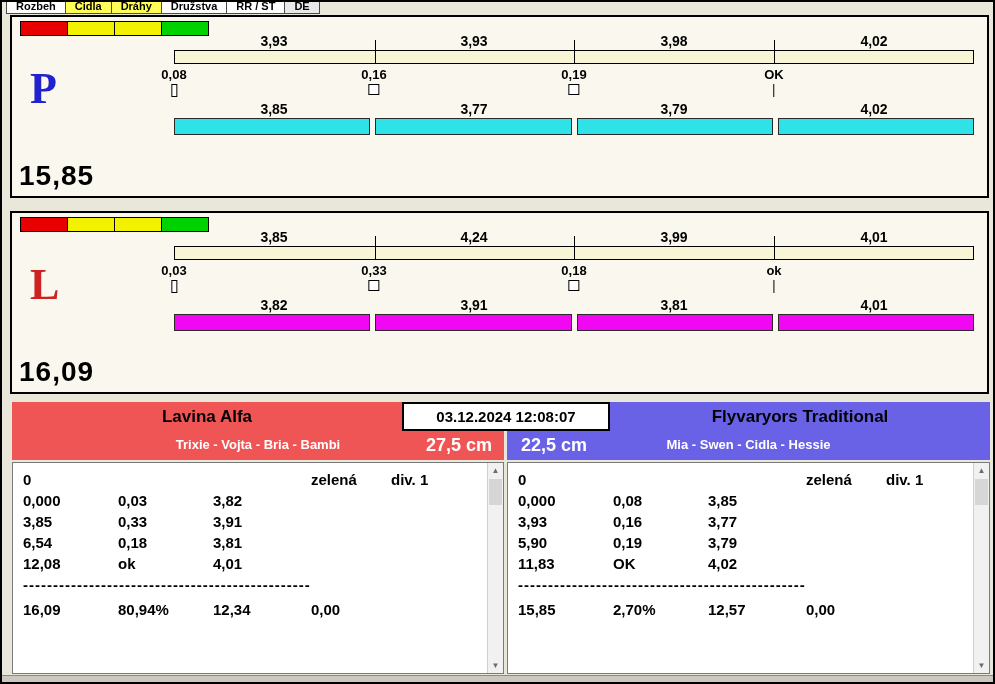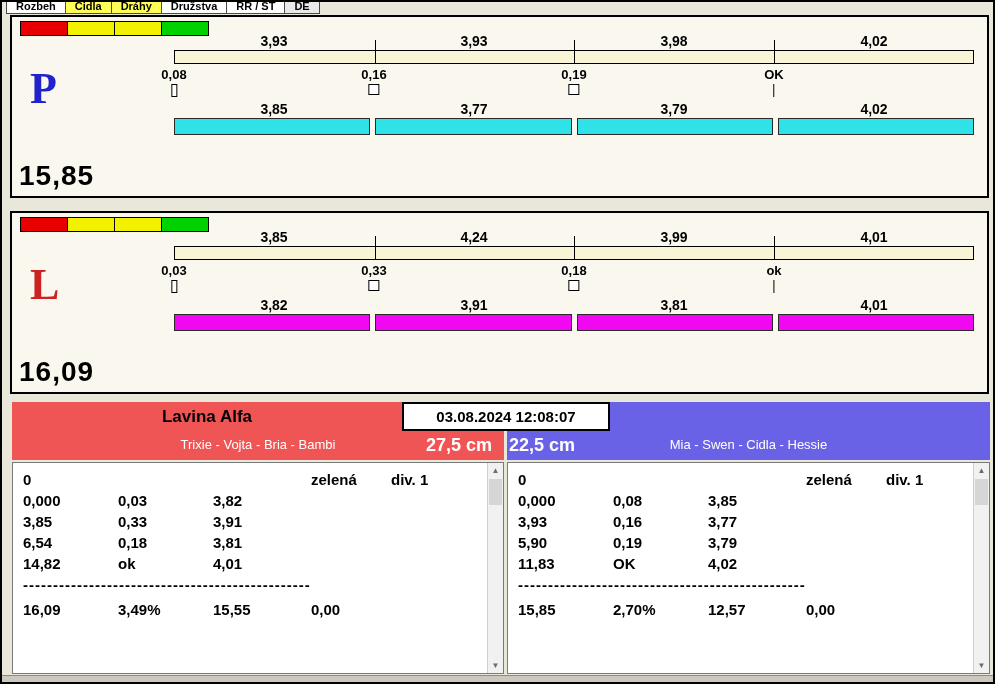--- a/index.html
+++ b/index.html
@@ -56,24 +56,24 @@
   .total { position:absolute; left:7px; bottom:4px; font-size:28px; font-weight:bold; letter-spacing:1px; }
   
   .teams { position:absolute; top:400px; left:10px; width:978px; height:274px; }
   .thead { position:absolute; top:0; height:58px; }
   .thead.left  { left:0;    width:492px; }
   .thead.right { left:495px; width:483px; }
   .tname { position:absolute; top:0; height:30px; line-height:30px; font-size:17px; font-weight:bold; text-align:center; }
   .thead.left  .tname { left:0; width:390px; }
   .thead.right .tname { left:103px; right:0; }
   .tmembers { position:absolute; top:30px; left:0; right:0; height:28px; line-height:26px;
-              text-align:center; color:#fff; font-size:13px; font-weight:normal; }
+              text-align:center; color:#fff; font-size:13px; font-weight:bold; }
   .theight { position:absolute; top:30px; height:28px; line-height:26px; color:#fff; font-size:18px; font-weight:bold; }
   .thead.left  .theight { right:12px; }
-  .thead.right .theight { left:2px; }
+  .thead.right .theight { left:14px; }
   .timestamp {
     position:absolute; left:390px; top:0; width:208px; height:29px;
     background:#fff; border:2px solid #000; text-align:center;
     font-size:15px; font-weight:600; line-height:25px; z-index:3;
   }
   .list {
     position:absolute; top:60px; height:212px;
     background:#fff; border:1px solid #7a7a7a;
   }
   .list.left  { left:0;    width:492px; }
@@ -211,25 +211,26 @@
 
 <div class="teams">
 
   <div class="thead left" style="background-color: rgb(240, 85, 85);">
     <div class="tname">Lavina Alfa</div>
     <div class="tmembers">Trixie - Vojta - Bria - Bambi</div>
     <div class="theight">27,5 cm</div>
   </div>
 
   <div class="thead right" style="background-color: rgb(106, 98, 230);">
+    <div class="tname">Flyvaryors Traditional</div>
     <div class="tmembers">Mia - Swen - Cidla - Hessie</div>
     <div class="theight">22,5 cm</div>
   </div>
 
-  <div class="timestamp">03.08.2024 12:08:07</div>
+  <div class="timestamp">03.12.2024 12:08:07</div>
 
   <div class="list left">
     <div class="rows">
       <div class="row">
         <span class="c c0">0</span>
         <span class="c c3">zelená</span>
         <span class="c c4">div. 1</span>
       </div>
       <div class="row">
         <span class="c c0">0,000</span>
@@ -240,31 +241,31 @@
         <span class="c c0">3,85</span>
         <span class="c c1">0,33</span>
         <span class="c c2">3,91</span>
       </div>
       <div class="row">
         <span class="c c0">6,54</span>
         <span class="c c1">0,18</span>
         <span class="c c2">3,81</span>
       </div>
       <div class="row">
-        <span class="c c0">14,82</span>
+        <span class="c c0">12,08</span>
         <span class="c c1">ok</span>
         <span class="c c2">4,01</span>
       </div>
       <div class="row sep">
         <span class="c c0">--------------------------------------------------</span>
       </div>
       <div class="row summary">
         <span class="c c0">16,09</span>
-        <span class="c c1">3,49%</span>
-        <span class="c c2">15,55</span>
+        <span class="c c1">80,94%</span>
+        <span class="c c2">12,34</span>
         <span class="c c3">0,00</span>
       </div>
     </div>
     <div class="sb">
       <div class="btn up">▲</div>
       <div class="thumb"></div>
       <div class="btn dn">▼</div>
     </div>
   </div>
 

